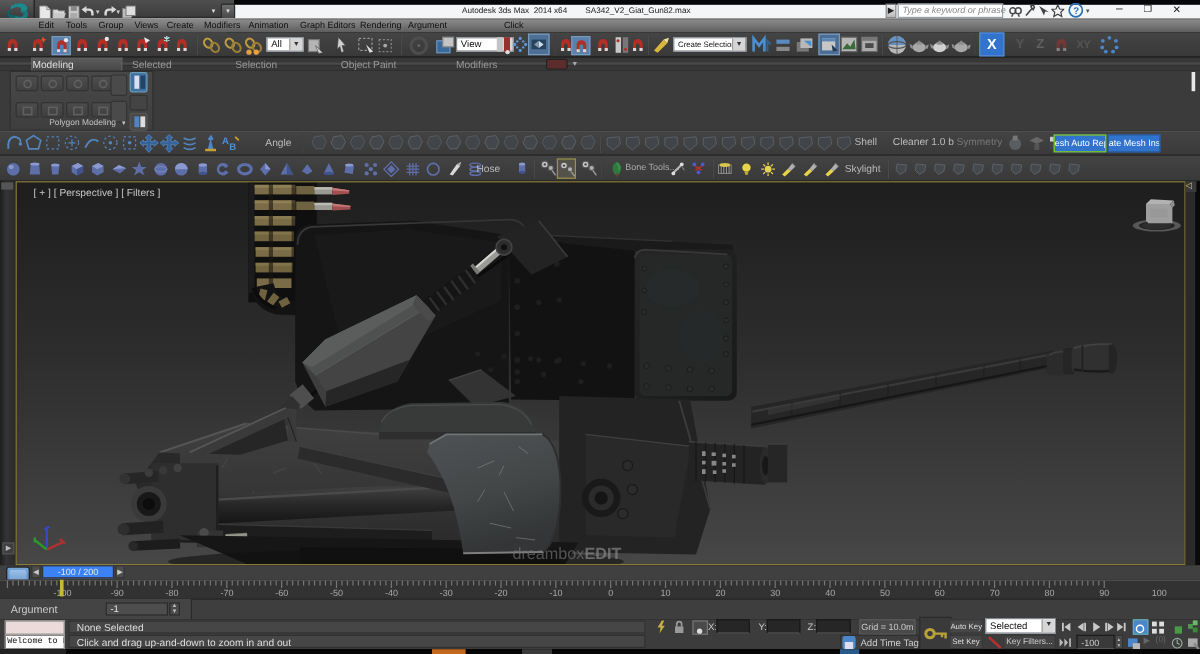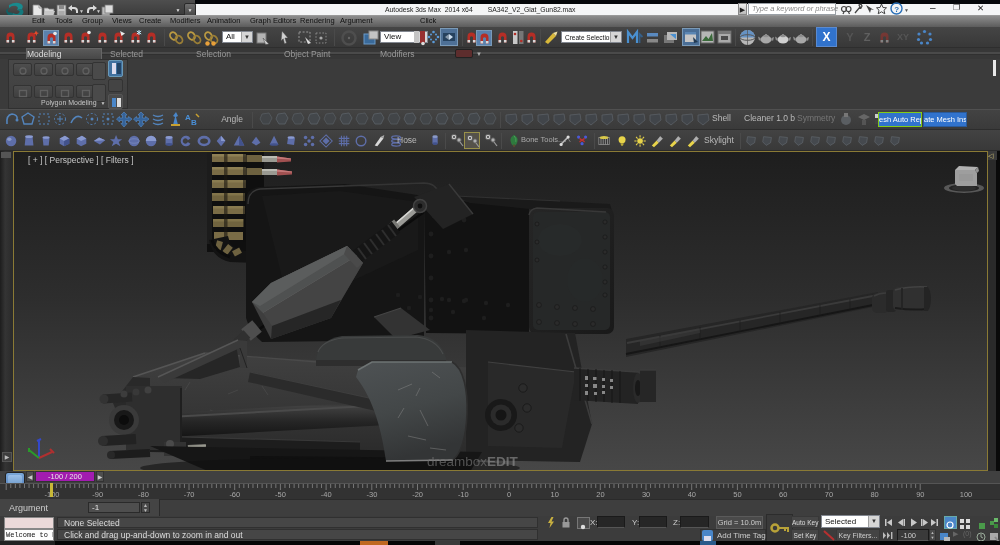--- a/index.html
+++ b/index.html
@@ -1092,21 +1092,21 @@
   <div class="abs" style="left:14px;top:3px;color:#c8c8c8;font-size:8.5px;font-family:'Liberation Sans',sans-serif;">[ + ] [ Perspective ] [ Filters ]</div>
 </div>
 <div class="abs" style="left:988px;top:151px;width:12px;height:320px;background:#2a2a2a;"></div>
 <div class="abs" style="left:996px;top:151px;width:4px;height:320px;background:#0a0a0a;"></div>
 <div class="abs" style="left:988px;top:151px;width:9px;height:9px;background:#3a3a3a;color:#d8c878;font-size:7px;line-height:9px;">◁</div>
 
 <div class="abs" style="left:0;top:471px;width:1000px;height:12px;background:#404040;"></div>
 <div class="abs" style="left:5px;top:472px;width:20px;height:22px;background:linear-gradient(#7aa7d8,#4a77b8);border:1px solid #222;border-radius:3px;"></div>
 <div class="abs" style="left:8px;top:475px;width:14px;height:12px;background:linear-gradient(#9cc0e8,#6a97c8);border-radius:2px;"></div>
 <div class="abs" style="left:26px;top:471px;width:8px;height:11px;background:#4e4e4e;border:1px solid #333;color:#ccc;font-size:6px;text-align:center;line-height:10px;">◀</div>
-<div class="abs" style="left:35px;top:471px;width:60px;height:11px;background:#a21caf;border:1px solid #333;color:#e8e8e8;font-size:7.5px;text-align:center;line-height:10px;">-100 / 200</div>
+<div class="abs" style="left:35px;top:471px;width:60px;height:11px;background:#3b82f6;border:1px solid #333;color:#e8e8e8;font-size:7.5px;text-align:center;line-height:10px;">-100 / 200</div>
 <div class="abs" style="left:96px;top:471px;width:8px;height:11px;background:#4e4e4e;border:1px solid #333;color:#ccc;font-size:6px;text-align:center;line-height:10px;">▶</div>
 <svg class="abs" style="left:30px;top:484px;" width="16" height="13">
     <rect x="1" y="2" width="13" height="9" rx="1" fill="none" stroke="#999" stroke-width="1.2"></rect>
     <circle cx="5" cy="6.5" r="1.5" fill="#999"></circle>
     <circle cx="10" cy="6.5" r="1.5" fill="#999"></circle>
     <line x1="1" y1="11" x2="14" y2="11" stroke="#999" stroke-width="1.5"></line>
   </svg>
 
 <div class="abs" style="left:0;top:483px;width:1000px;height:16px;background:#323232;border-top:1px solid #555;"></div>
 <svg class="abs" style="left:0;top:483px;" width="1000" height="16" id="ruler">

